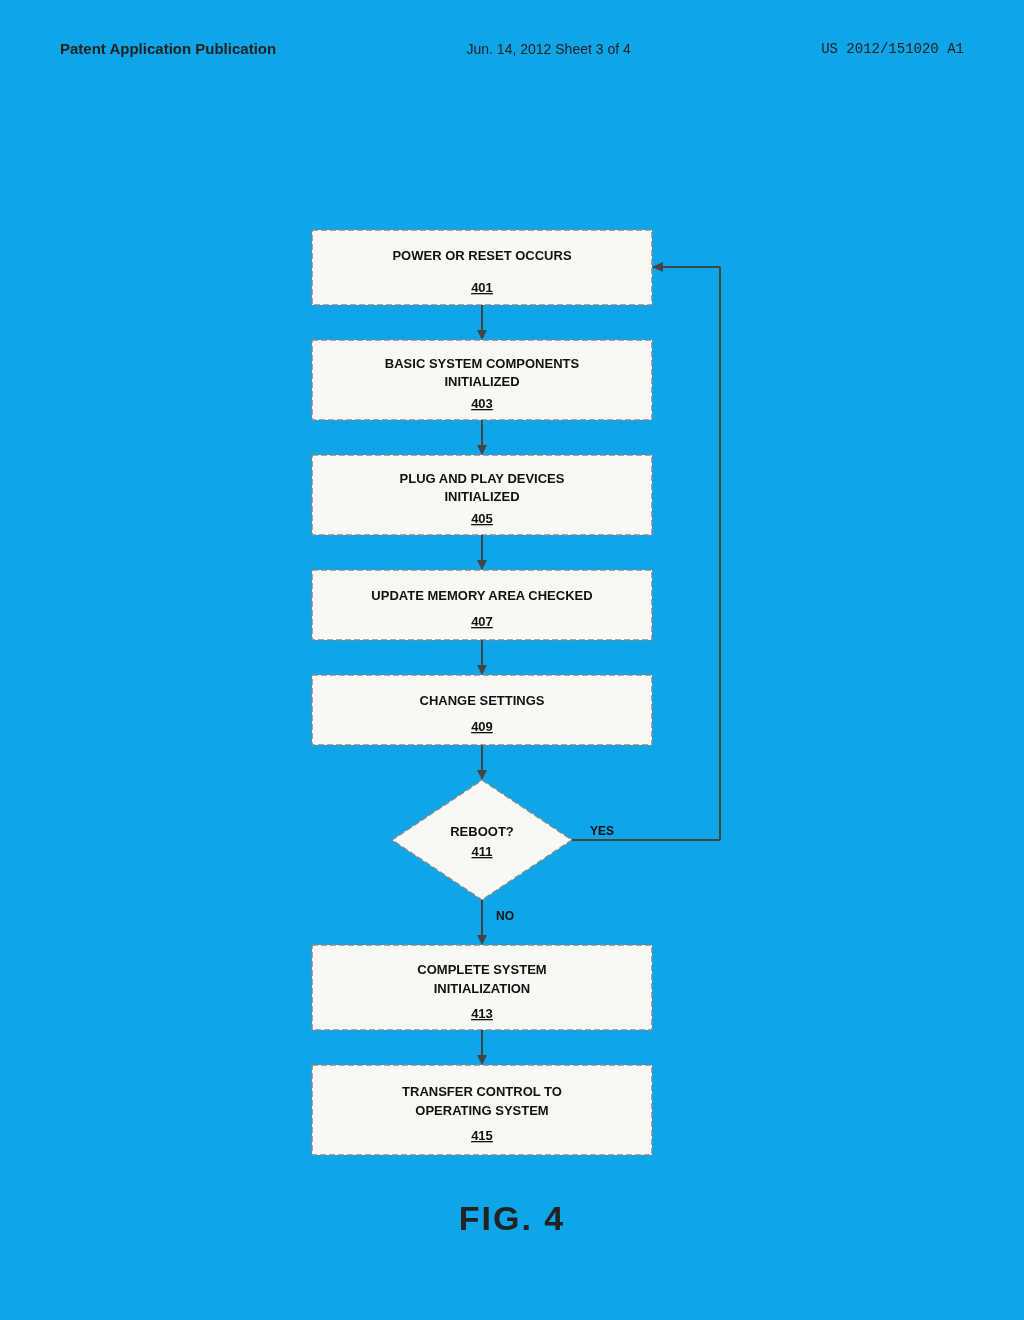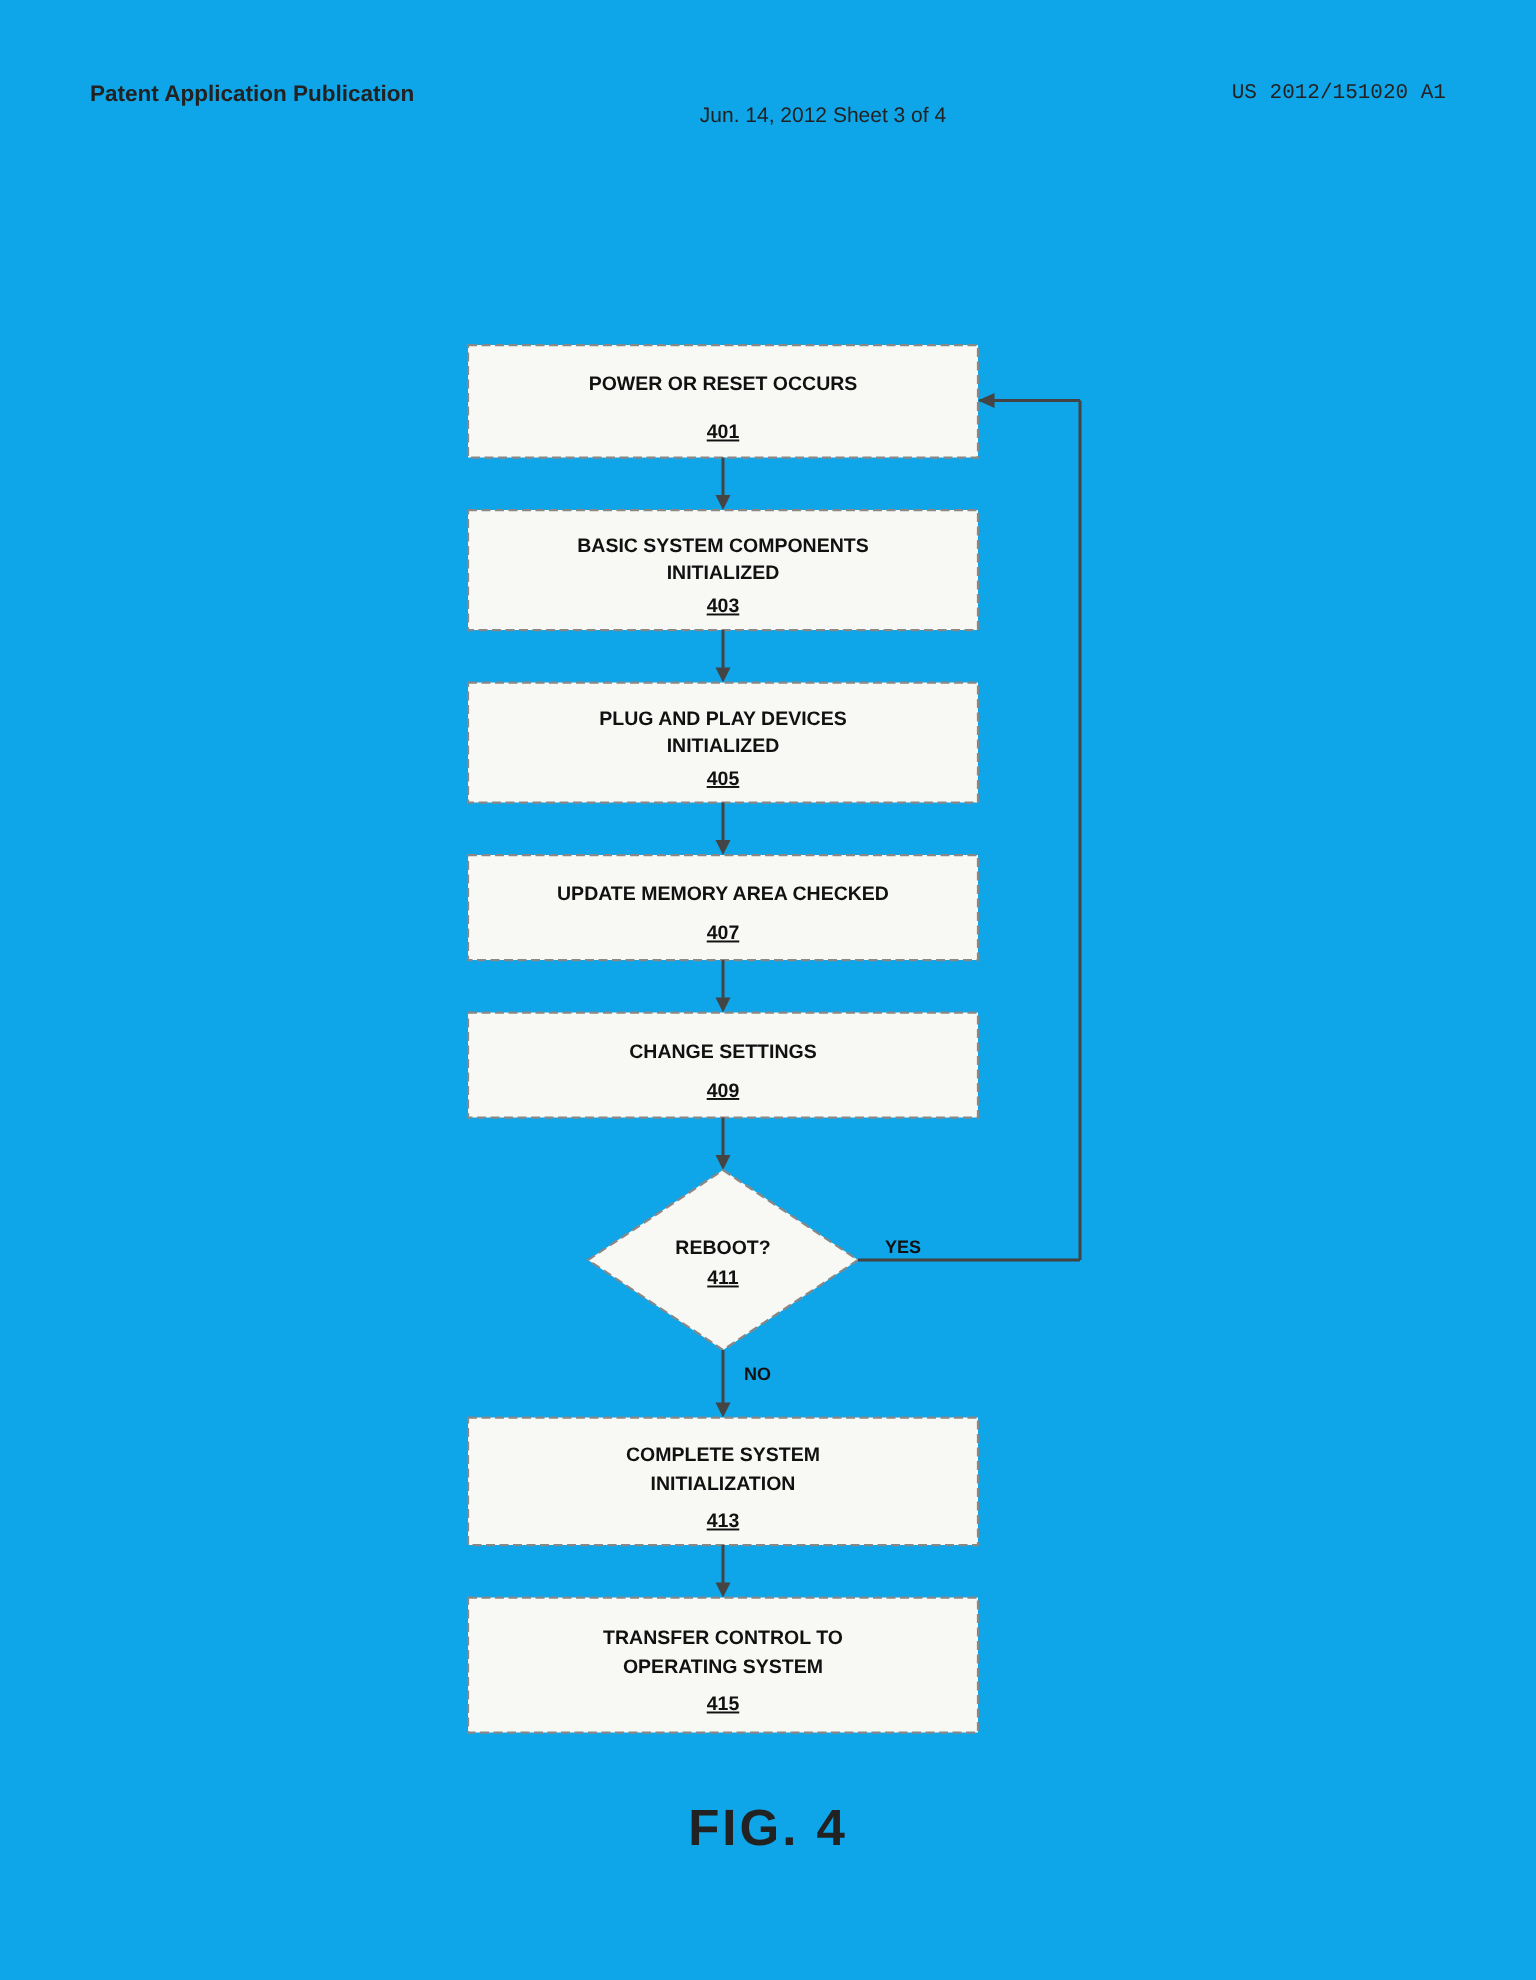--- a/index.html
+++ b/index.html
@@ -33,21 +33,20 @@
 
     .header-left {
       font-size: 15px;
       font-weight: bold;
       color: #222;
     }
 
     .header-center {
       font-size: 14px;
       color: #222;
-      margin-top: 28px;
     }
 
     .header-right {
       font-size: 14px;
       color: #222;
       font-family: Liberation Mono, monospace;
     }
 
     
     .flowchart-svg {

